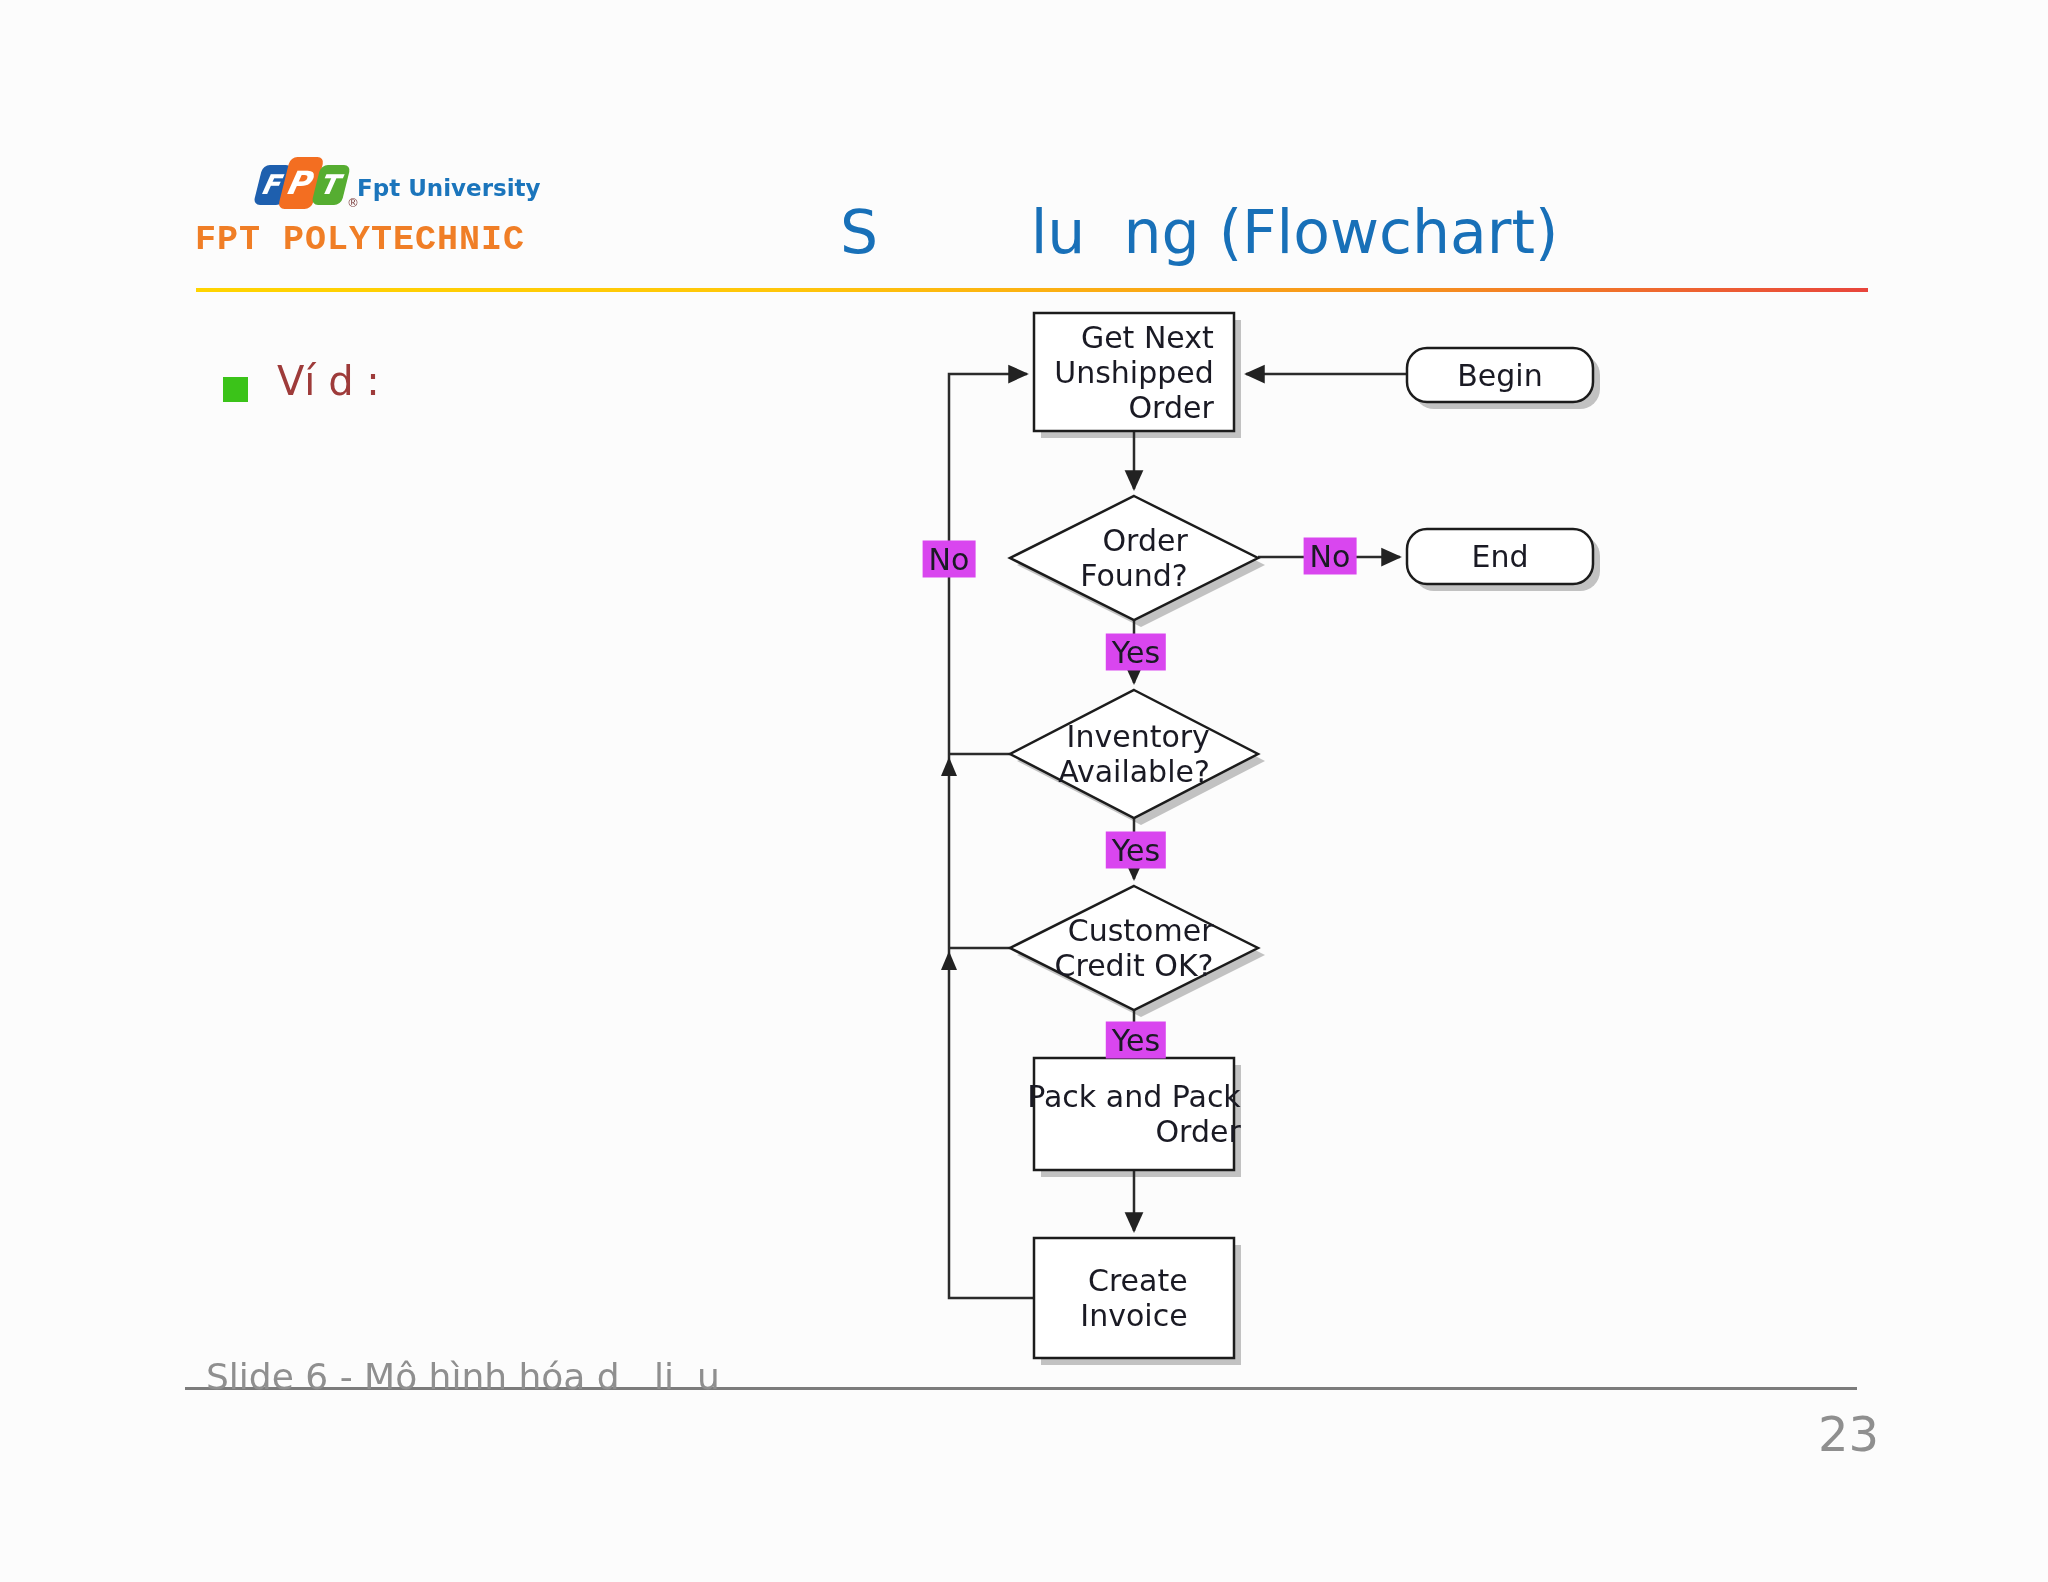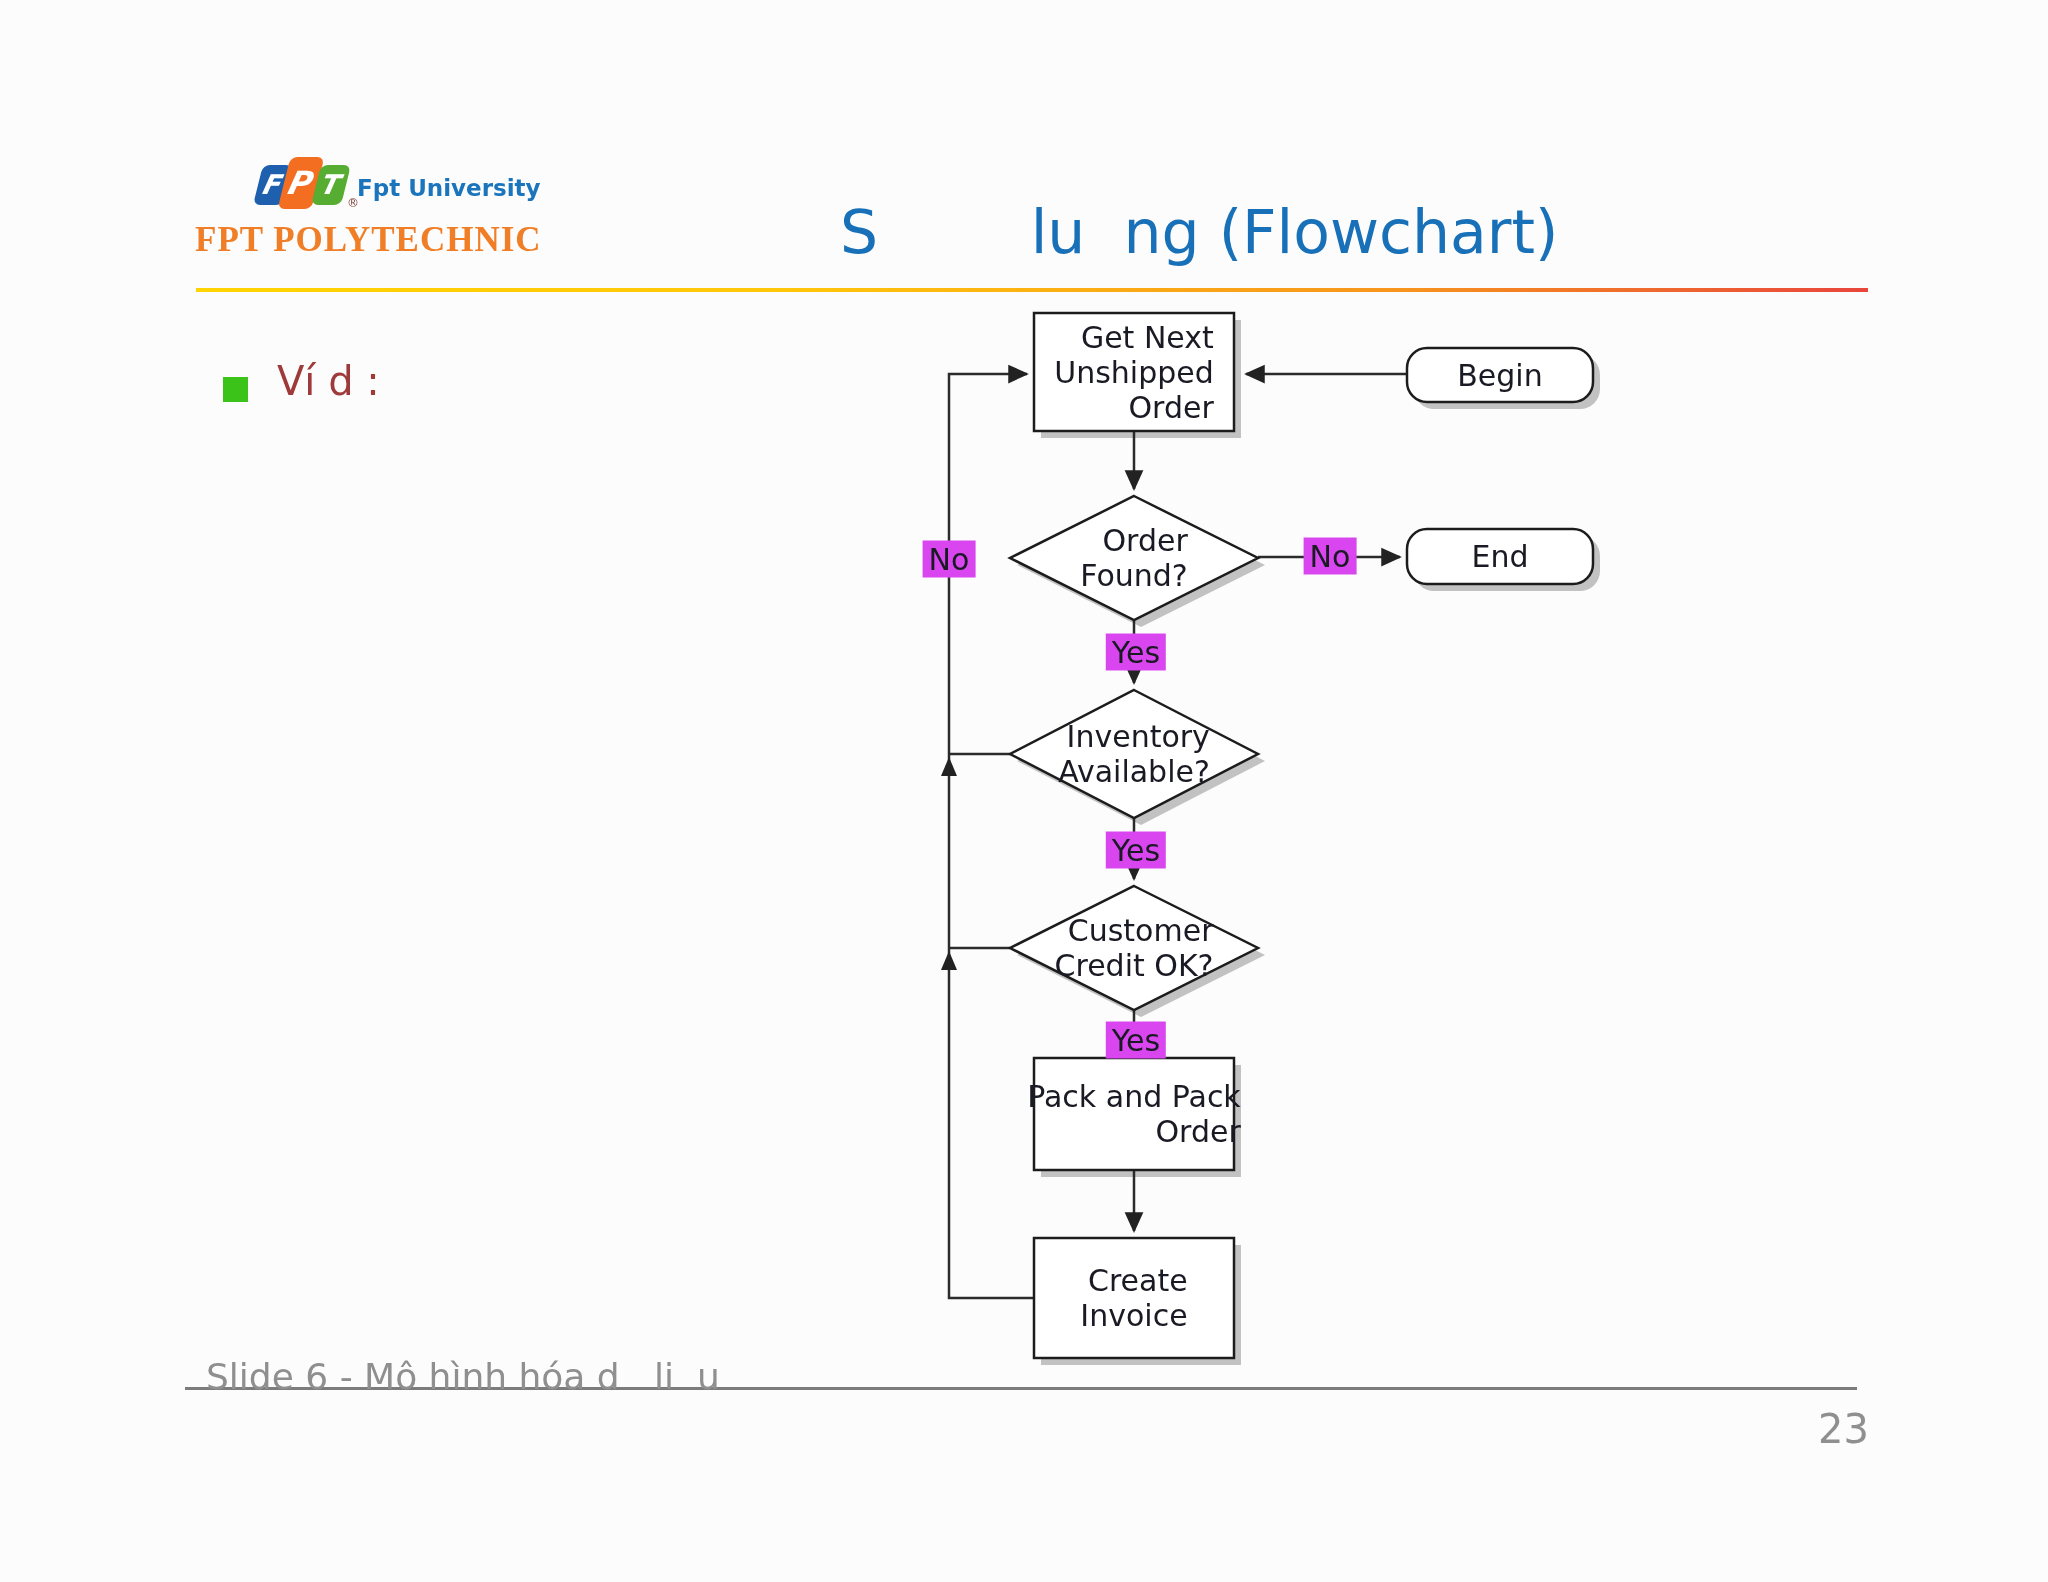--- a/index.html
+++ b/index.html
@@ -10,21 +10,21 @@
   
   .logo-chips{left:258px;top:156px;width:120px;height:58px;}
   .chip{position:absolute;transform:skewX(-14deg);border-radius:7px;color:#fff;
         font-weight:bold;font-style:italic;text-align:center;}
   .chip-f{left:0;top:9px;width:30px;height:40px;line-height:40px;font-size:27px;background:#1E5FAE;}
   .chip-p{left:26px;top:1px;width:34px;height:52px;line-height:52px;font-size:32px;background:#F36E21;}
   .chip-t{left:58px;top:9px;width:30px;height:40px;line-height:40px;font-size:27px;background:#56AD31;}
   .reg-mark{left:347px;top:196px;font-size:12px;color:#7a3b3b;}
   .uni-text{left:357px;top:175px;font-size:23px;font-weight:bold;color:#1B75BC;}
   .poly-text{left:195px;top:220px;font-size:35px;font-weight:800;letter-spacing:1px;
-             color:#F07E26;font-family:Liberation Serif, serif;}
+             color:#F07E26;font-family:Liberation Mono, monospace;}
 
   
   .slide-title{left:840px;top:202px;font-size:60px;line-height:1;color:#1870B8;
                white-space:pre;letter-spacing:0px;}
   .title-underline{left:196px;top:288px;width:1672px;height:4px;
     background:linear-gradient(90deg,#FFD400 0%,#FFC60A 35%,#F7941D 72%,#E8453C 100%);}
 
   
   .bullet-square{left:223px;top:377px;width:25px;height:25px;background:#3BC319;}
   .bullet-text{left:277px;top:358px;font-size:40px;color:#9E3B3A;white-space:pre;}
@@ -32,21 +32,21 @@
   
   .fc-svg{left:0;top:0;width:2048px;height:1582px;}
   .fc-label{position:absolute;transform:translate(-50%,-50%);text-align:right;
             font-size:30px;line-height:35px;color:#1a1a24;white-space:pre-line;}
   .edge-label{position:absolute;transform:translate(-50%,-50%);font-size:30px;
               color:#1a1a24;background:#d946ef;padding:1px 6px;white-space:pre;}
 
   
   .footer-line{left:185px;top:1387px;width:1672px;height:3px;background:#7c7c7c;}
   .footer-text{left:206px;top:1356px;font-size:36px;color:#8f8f8f;white-space:pre;}
-  .page-number{left:1818px;top:1406px;font-size:40px;color:#8f8f8f;}
+  .page-number{left:1818px;top:1406px;font-size:48px;color:#8f8f8f;}
 </style>
 </head>
 <body>
 
 <div class="abs logo-chips">
   <span class="chip chip-f">F</span>
   <span class="chip chip-p">P</span>
   <span class="chip chip-t">T</span>
 </div>
 <span class="abs reg-mark">®</span>

